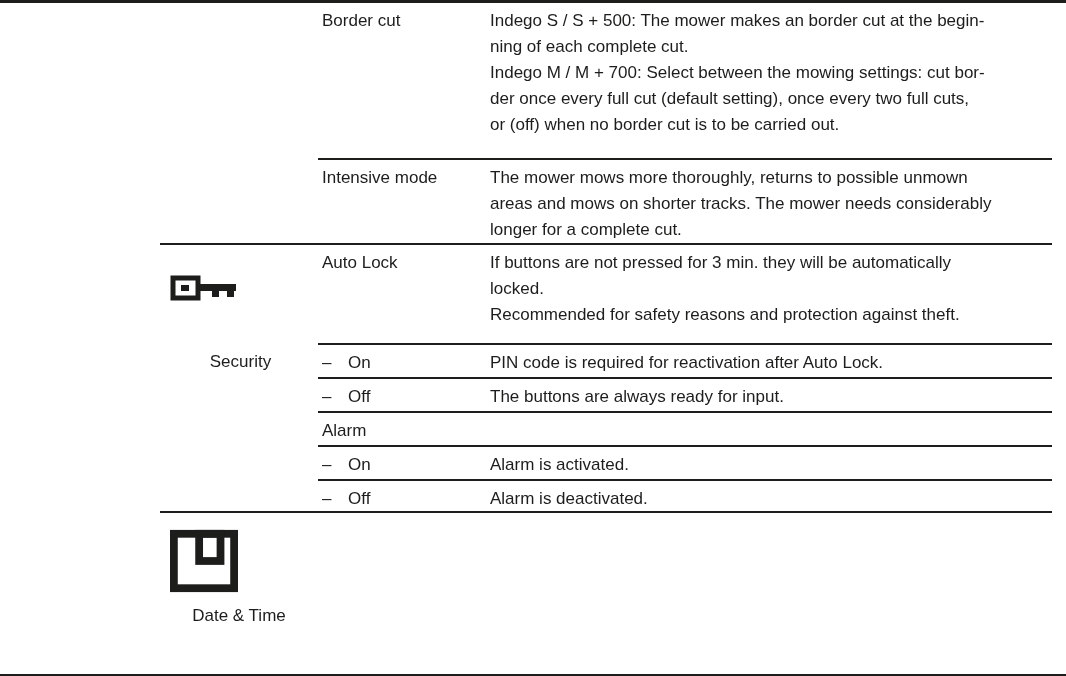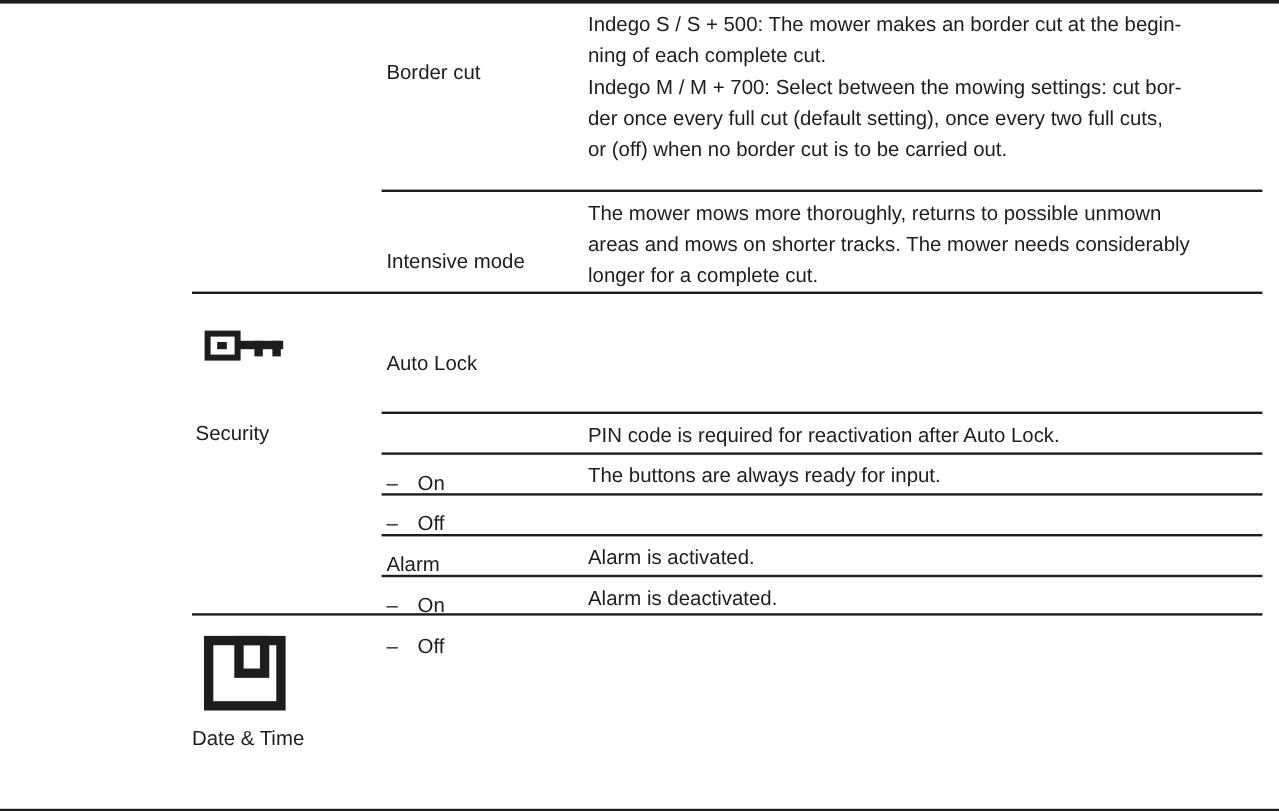--- a/index.html
+++ b/index.html
@@ -15,25 +15,25 @@
     overflow: hidden;
   }
   .rule-top { position:absolute; top:0; left:0; width:1066px; height:3px; background:#1d1d1b; }
   .rule-bottom { position:absolute; bottom:0; left:0; width:1066px; height:2px; background:#1d1d1b; }
 
   .table { position:absolute; top:3px; left:160px; width:892px; }
   .section { display:flex; align-items:stretch; }
   .section.bordered { border-bottom:2px solid #1d1d1b; }
   * { box-sizing: border-box; }
 
-  .col1 { flex:0 0 158px; width:158px; }
+  .col1 { flex:0 0 158px; width:158px;text-align:center; }
   .rows { flex:1 1 auto; min-width:0; }
   .row { display:flex; align-items:stretch; }
   .row.divided { border-bottom:2px solid #1d1d1b; }
-  .col2 { flex:0 0 168px; width:168px; padding:5px 8px 0 4px;margin-top:40px; }
+  .col2 { flex:0 0 168px; width:168px; padding:5px 8px 0 4px; }
   .col3 { flex:1 1 auto; min-width:0; padding:5px 2px 0 4px; }
 
   .para { white-space: pre-line; }
   .para + .para { margin-top:0; }
   .dash { display:inline-block; width:26px; }
 
   .r-border-cut { min-height:157px; }
   .r-intensive  { min-height:82px; }
   .r-autolock   { min-height:100px; }
   .r-small      { height:34px; }
@@ -94,20 +94,25 @@
             <rect x="57" y="11" width="7" height="13" fill="currentColor"></rect>
           </svg>
         </div>
         <div class="cat-label">Security</div>
       </div>
       <div class="rows">
         <div class="row divided r-autolock">
           <div class="col2">
             <span>Auto Lock</span>
           </div>
+          <div class="col3">
+            <div class="para">If buttons are not pressed for 3 min. they will be automatically
+locked.</div>
+            <div class="para">Recommended for safety reasons and protection against theft.</div>
+          </div>
         </div>
         <div class="row divided r-small">
           <div class="col2">
             <span class="dash">–</span><span>On</span>
           </div>
           <div class="col3">
             <div class="para">PIN code is required for reactivation after Auto Lock.</div>
           </div>
         </div>
         <div class="row divided r-small">

